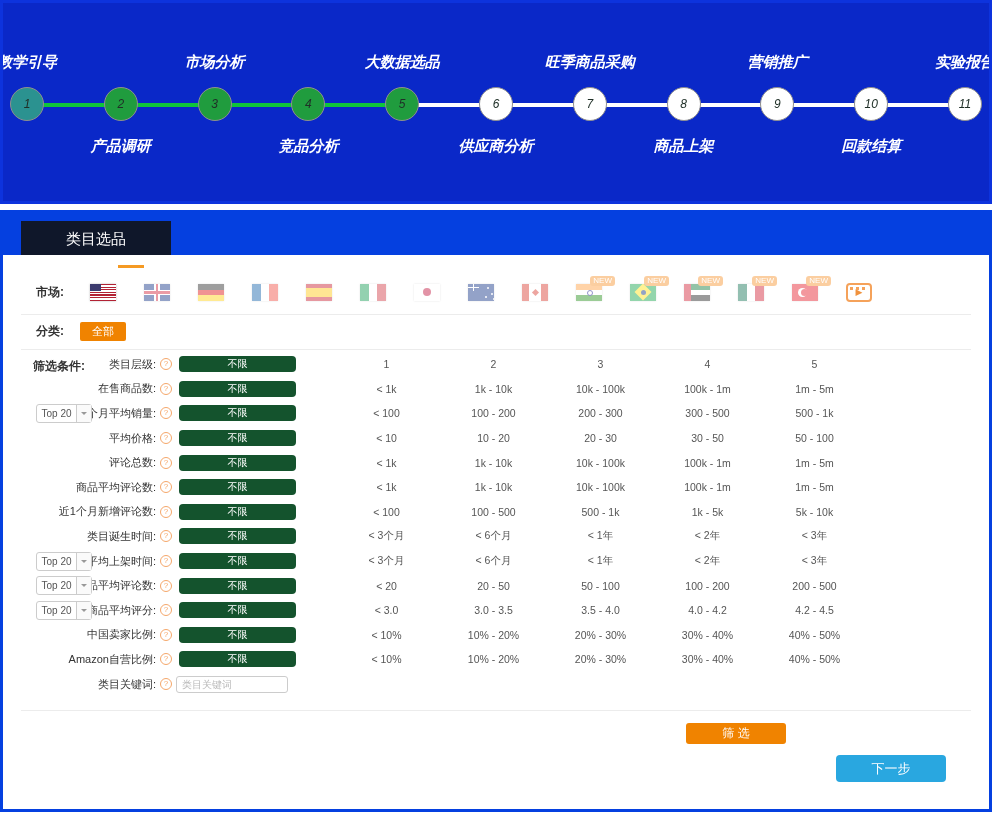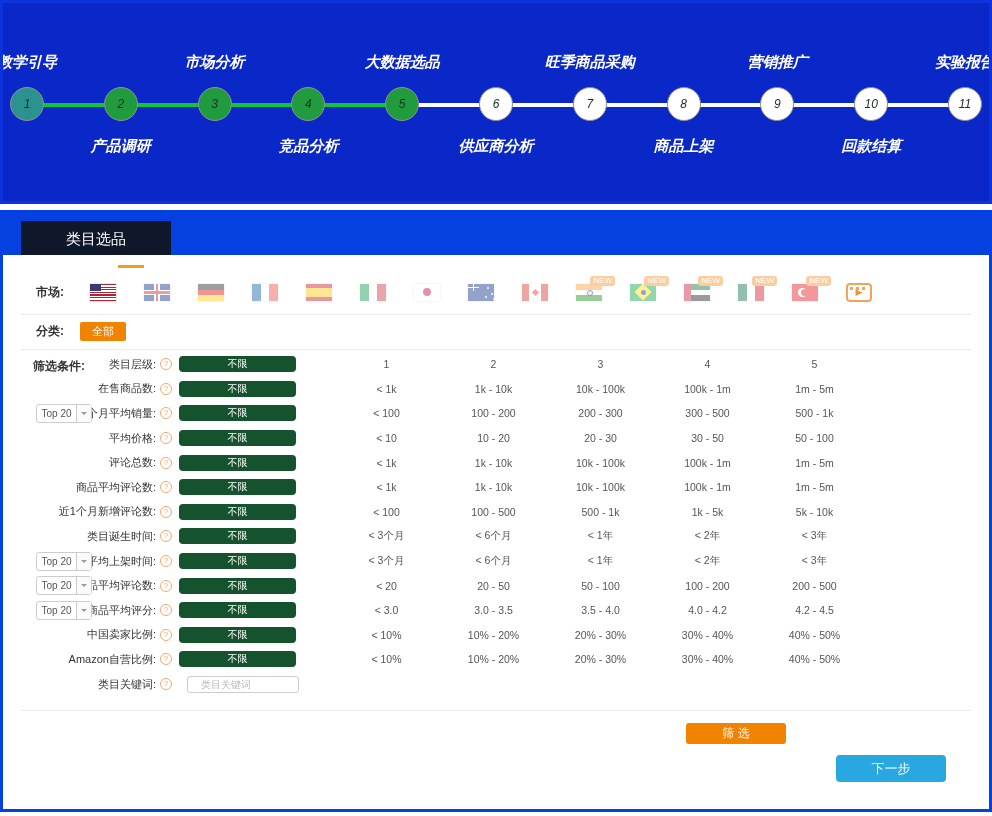--- a/index.html
+++ b/index.html
@@ -102,22 +102,22 @@
   .caret { width:15px; align-self:stretch; border-left:1px solid #ccc; background:#fafafa;
     display:flex; align-items:center; justify-content:center; }
   .caret::after { content:""; border:3px solid transparent; border-top-color:#999; margin-top:3px; }
   .flabel { width:153px; text-align:right; font-size:11px; color:#333; white-space:nowrap; flex-shrink:0; }
   .qicon { width:12px; height:12px; border-radius:50%; border:1px solid #f5a76a; color:#f5a76a;
     font-size:8px; line-height:10px; text-align:center; margin-left:4px; flex-shrink:0; cursor:pointer; }
   .btn-unlim { margin-left:7px; width:117px; height:16px; background:#14532d; color:#fff; border:none;
     border-radius:4px; font-size:10px; cursor:pointer; flex-shrink:0; }
   .fval { width:107px; text-align:center; font-size:10.5px; color:#555; cursor:pointer; flex-shrink:0; }
   .fval.c1 { margin-left:37px; }
-  .fkw { margin-left:15px; width:112px; height:17px; border:1px solid #ccc; border-radius:3px;
-    font-size:10px; padding:0 13px; color:#333; }
+  .fkw { margin-left:4px; width:112px; height:17px; border:1px solid #ccc; border-radius:3px;
+    font-size:10px; padding:0 5px; color:#333; }
   .fkw::placeholder { color:#bbb; }
 
   .actions { position:relative; height:76px;padding-left:16px; }
   .btn-filter { position:absolute; left:683px; top:12px; width:100px; height:21px; background:#f08300;
     color:#fff; border:none; border-radius:3px; font-size:12px; cursor:pointer; }
   .btn-next { position:absolute; left:833px; top:44px; width:110px; height:27px; background:#29a7e0;
     color:#fff; border:none; border-radius:4px; font-size:13px; cursor:pointer; }
 </style>
 </head>
 <body>

